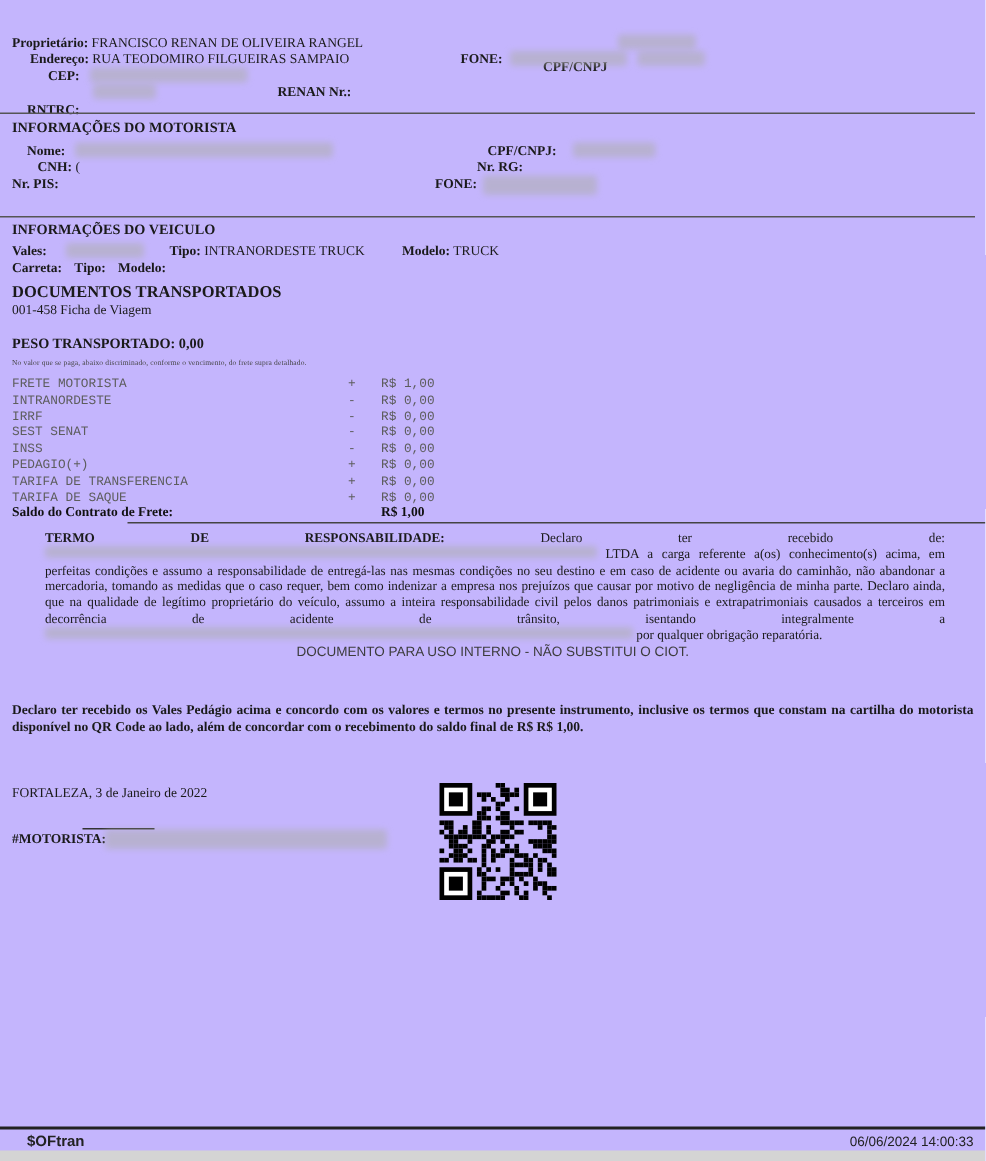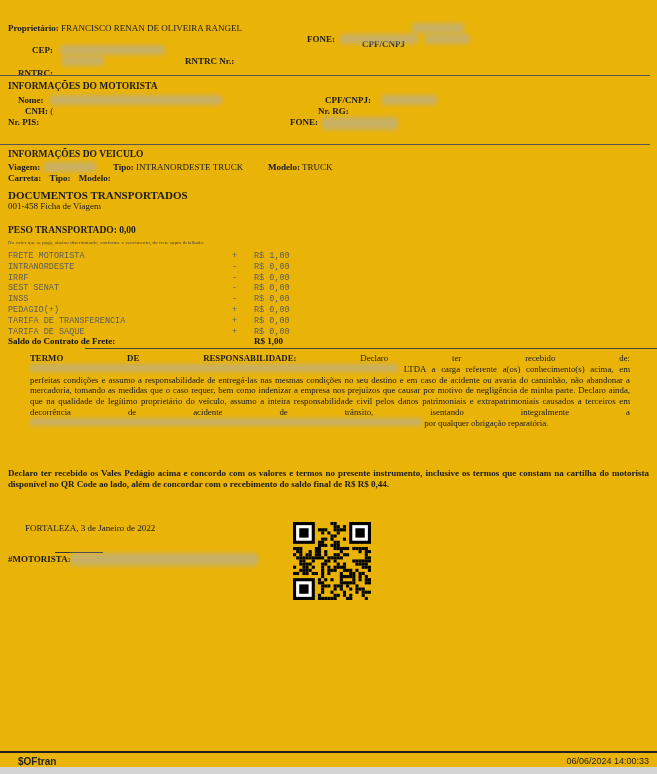--- a/index.html
+++ b/index.html
@@ -1,19 +1,19 @@
 <!DOCTYPE html>
 <html><head>
 <meta charset="utf-8">
 <style>
   * { margin:0; padding:0; box-sizing:border-box; }
   html,body { background:#fff; }
   .page {
     position:relative; width:657px; height:774px; margin:0 auto;
-    background:#eab308; overflow:hidden;
+    background:#c4b5fd; overflow:hidden;
     font-family:"Liberation Serif", serif; color:#1a1a1a;
   }
   .line { position:absolute; white-space:nowrap; font-size:9px; }
   .lbl { font-weight:bold; }
   .heading { position:absolute; font-size:9.5px; font-weight:bold; white-space:nowrap; }
   .heading-plain { position:absolute; font-size:11px; font-weight:bold; white-space:nowrap;font-family:Liberation Serif, serif; }
   .rule { position:absolute; height:0; border-top:1px solid #333; }
   .rule-heavy { position:absolute; height:0; border-top:2px solid #222; }
   .redacted {
     position:absolute; height:10px; border-radius:2px;
@@ -44,30 +44,34 @@
 
 <div class="page">
 
   <div class="line" style="left:8px; top:23px;">
     <span class="lbl">Proprietário:</span>
     <span>FRANCISCO RENAN DE OLIVEIRA RANGEL</span>
   </div>
   <div class="line lbl" style="left:362px; top:23px;margin-top:16px;">CPF/CNPJ</div>
   <div class="redacted" style="left:412px; top:23px; width:52px;"></div>
 
+  <div class="line" style="left:20px; top:34px;">
+    <span class="lbl">Endereço:</span>
+    <span>RUA TEODOMIRO FILGUEIRAS SAMPAIO</span>
+  </div>
   <div class="line lbl" style="left:307px; top:34px;">FONE:</div>
   <div class="redacted" style="left:340px; top:34px; width:78px;"></div>
   <div class="redacted" style="left:425px; top:34px; width:45px;"></div>
 
   <div class="line lbl" style="left:32px; top:45px;">CEP:</div>
   <div class="redacted" style="left:60px; top:45px; width:105px;"></div>
 
   <div class="line lbl" style="left:18px; top:68px;">RNTRC:</div>
   <div class="redacted" style="left:62px; top:56px; width:42px;"></div>
-  <div class="line lbl" style="left:185px; top:56px;">RNTRC Nr.:</div>
+  <div class="line lbl" style="left:185px; top:56px;">RENAN Nr.:</div>
 
   <div class="rule" style="left:0; top:75px; width:650px; border-color:#555;"></div>
 
   <div class="heading" style="left:8px; top:81px;">INFORMAÇÕES DO MOTORISTA</div>
 
   <div class="line lbl" style="left:18px; top:95px;">Nome:</div>
   <div class="redacted" style="left:50px; top:95px; width:172px;"></div>
   <div class="line lbl" style="left:325px; top:95px;">CPF/CNPJ:</div>
   <div class="redacted" style="left:382px; top:95px; width:55px;"></div>
 
@@ -78,21 +82,21 @@
   <div class="line lbl" style="left:318px; top:106px;">Nr. RG:</div>
 
   <div class="line lbl" style="left:8px; top:117px;">Nr. PIS:</div>
   <div class="line lbl" style="left:290px; top:117px;">FONE:</div>
   <div class="redacted" style="left:322px; top:117px; width:76px; height:13px;"></div>
 
   <div class="rule" style="left:0; top:144px; width:650px; border-color:#555;"></div>
 
   <div class="heading" style="left:8px; top:149px;text-align:right;">INFORMAÇÕES DO VEICULO</div>
 
-  <div class="line lbl" style="left:8px; top:162px;">Viagem:</div>
+  <div class="line lbl" style="left:8px; top:162px;">Vales:</div>
   <div class="redacted" style="left:44px; top:162px; width:52px;"></div>
   <div class="line" style="left:113px; top:162px;">
     <span class="lbl">Tipo:</span>
     <span>INTRANORDESTE TRUCK</span>
   </div>
   <div class="line" style="left:268px; top:162px;">
     <span class="lbl">Modelo:</span>
     <span>TRUCK</span>
   </div>
 
@@ -154,24 +158,25 @@
     <span>Saldo do Contrato de Frete:</span>
     <span class="saldo-val">R$ 1,00</span>
   </div>
 
   <div class="rule" style="left:85px; top:348px; width:572px; border-color:#444;"></div>
 
   <div class="para" style="left:30px; top:353px; width:600px;font-family:Liberation Serif, serif;">
     <span class="lbl">TERMO DE RESPONSABILIDADE:</span><span> Declaro ter recebido de: </span><span class="redacted-inline" style="width:368px;"></span><span> LTDA a carga referente a(os) conhecimento(s) acima, em perfeitas condições e assumo a responsabilidade de entregá-las nas mesmas condições no seu destino e em caso de acidente ou avaria do caminhão, não abandonar a mercadoria, tomando as medidas que o caso requer, bem como indenizar a empresa nos prejuízos que causar por motivo de negligência de minha parte. Declaro ainda, que na qualidade de legítimo proprietário do veículo, assumo a inteira responsabilidade civil pelos danos patrimoniais e extrapatrimoniais causados a terceiros em decorrência de acidente de trânsito, isentando integralmente a </span><span class="redacted-inline" style="width:392px;"></span><span> por qualquer obrigação reparatória.</span>
   </div>
 
-
-  <div class="para lbl" style="left:8px; top:468px; width:641px; font-size:9px;">Declaro ter recebido os Vales Pedágio acima e concordo com os valores e termos no presente instrumento, inclusive os termos que constam na cartilha do motorista disponível no QR Code ao lado, além de concordar com o recebimento do saldo final de R$  R$ 0,44.</div>
-
-  <div class="line" style="left:8px; top:523px;margin-left:17px;">FORTALEZA,  3 de Janeiro de 2022</div>
+  <div class="line sans" style="left:0; top:429px; width:657px; text-align:center; font-size:9px; color:#3c3c3c;">DOCUMENTO PARA USO INTERNO - NÃO SUBSTITUI O CIOT.</div>
+
+  <div class="para lbl" style="left:8px; top:468px; width:641px; font-size:9px;">Declaro ter recebido os Vales Pedágio acima e concordo com os valores e termos no presente instrumento, inclusive os termos que constam na cartilha do motorista disponível no QR Code ao lado, além de concordar com o recebimento do saldo final de R$  R$ 1,00.</div>
+
+  <div class="line" style="left:8px; top:523px;">FORTALEZA,  3 de Janeiro de 2022</div>
 
   <div class="rule" style="left:55px; top:552px; width:48px; border-color:#333;"></div>
   <div class="line lbl" style="left:8px; top:554px;">#MOTORISTA:</div>
   <div class="redacted" style="left:70px; top:553px; width:188px; height:13px;"></div>
 
   <svg class="qr" id="qr" viewBox="0 0 80 80" fill="#000">
       <rect x="38.400000000000006" y="0" width="3.2" height="3.2"></rect>
       <rect x="41.6" y="0" width="3.2" height="3.2"></rect>
       <rect x="41.6" y="3.2" width="3.2" height="3.2"></rect>
       <rect x="44.800000000000004" y="3.2" width="3.2" height="3.2"></rect>

